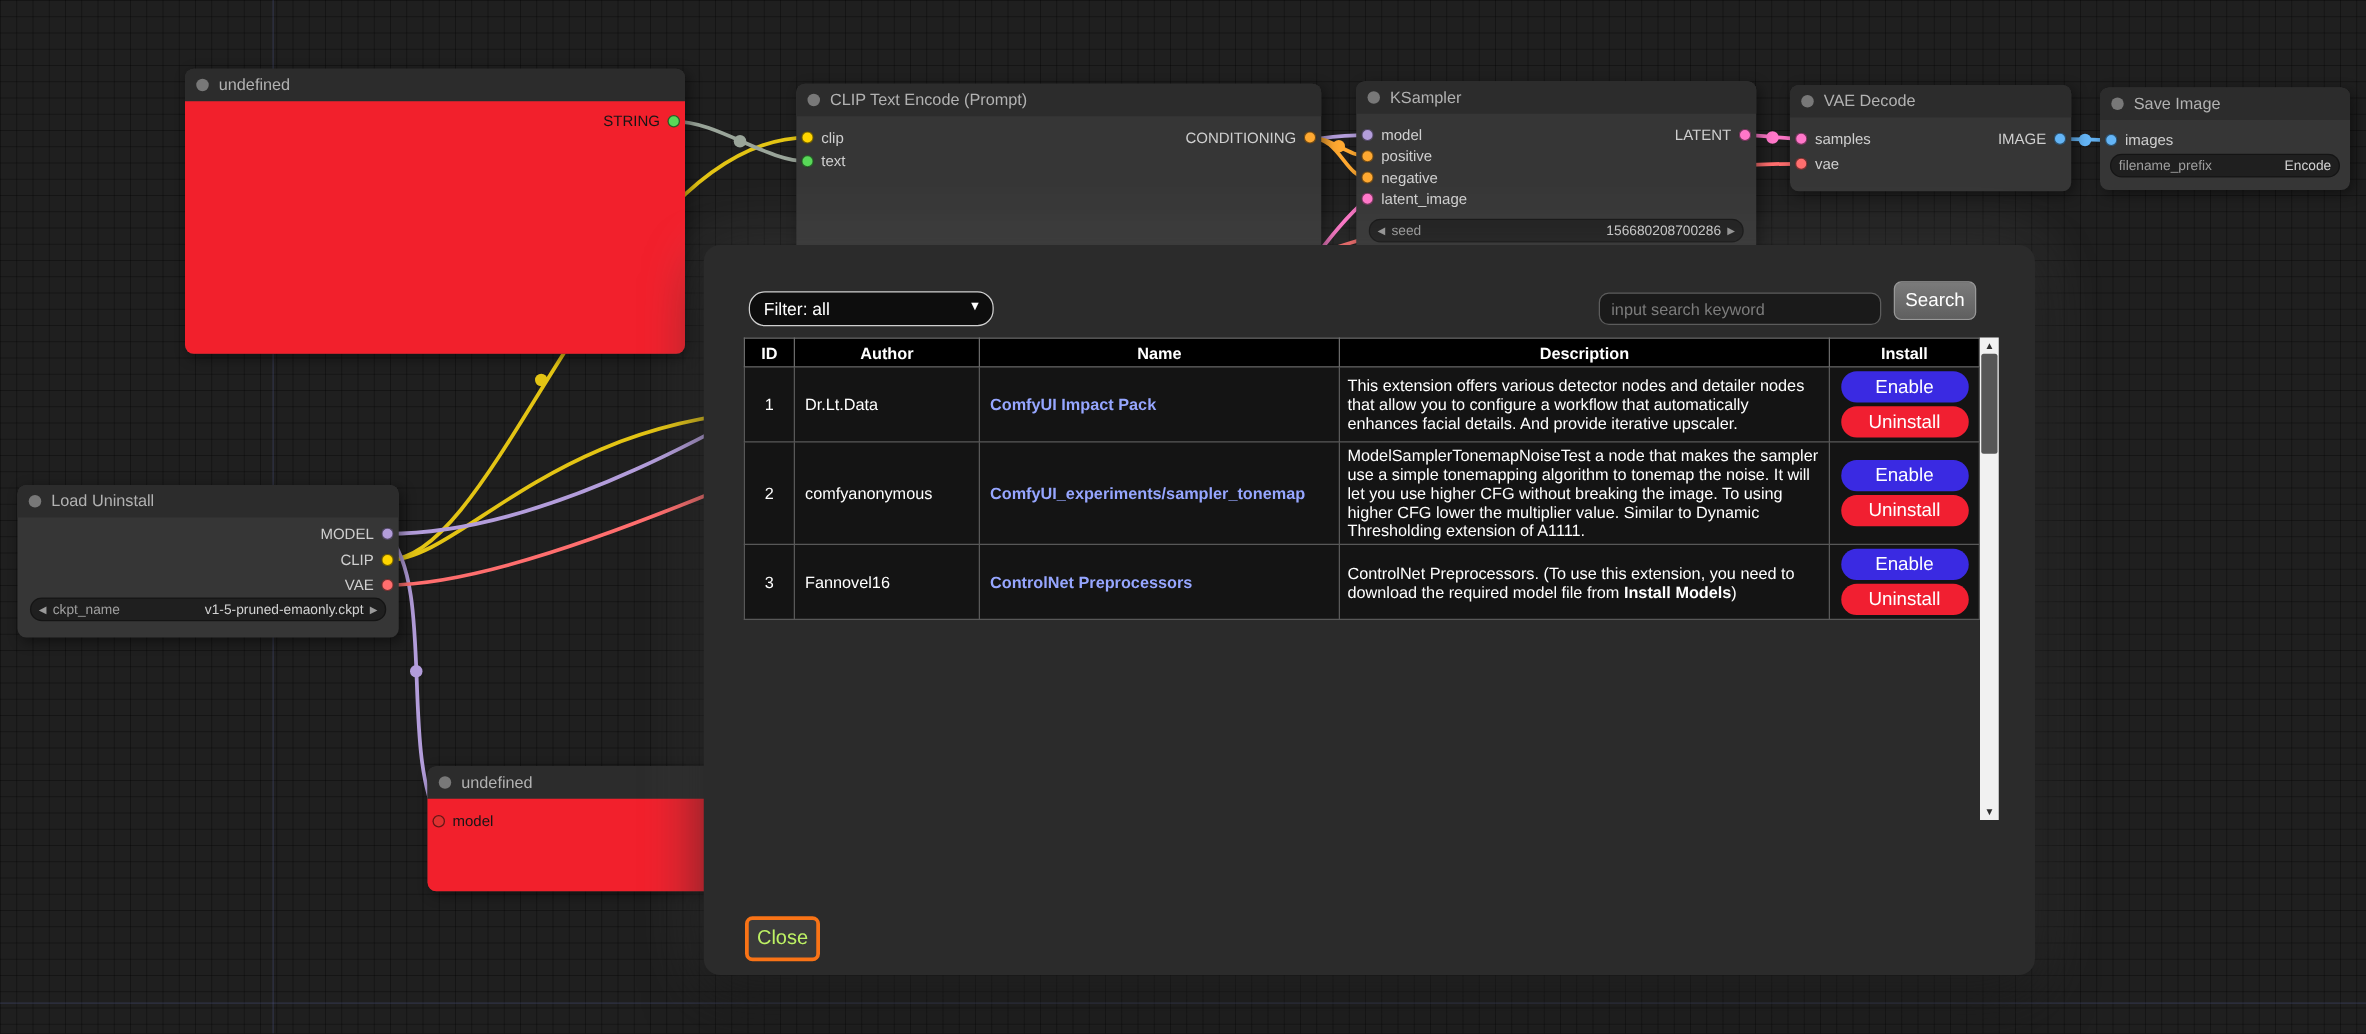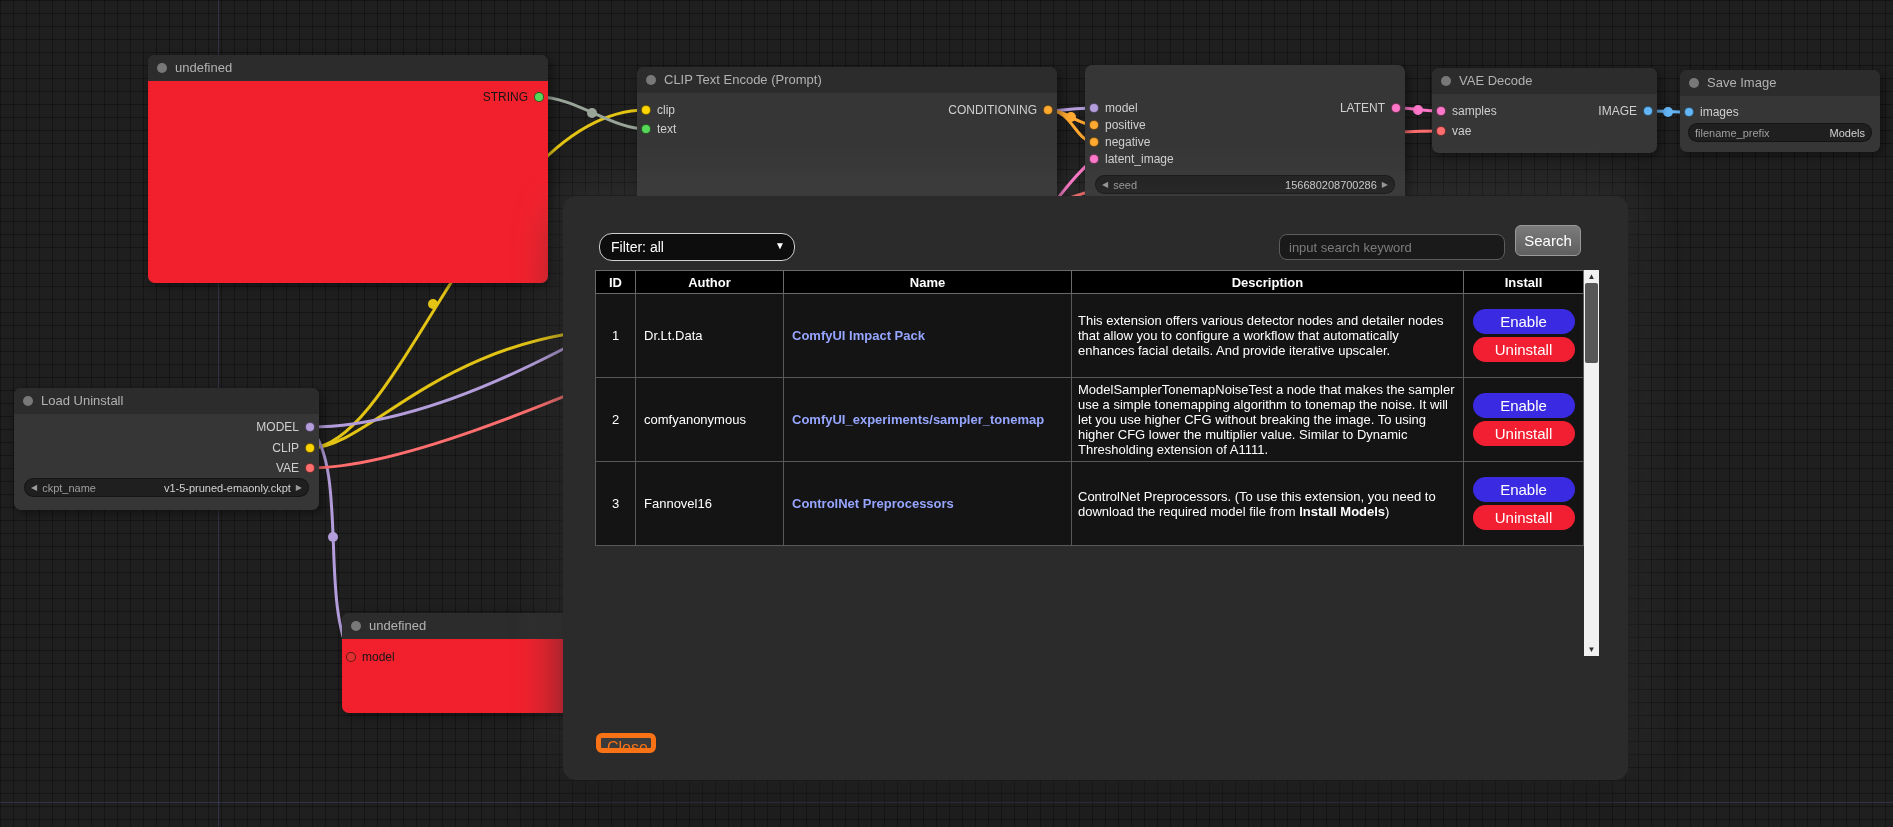--- a/index.html
+++ b/index.html
@@ -57,33 +57,33 @@
         background:linear-gradient(#7b7b7b,#5f5f5f);border:1px solid #999;border-radius:6px;
         color:#fff;font-size:15px;font-family:"Liberation Sans",sans-serif;}
   .ext-table{position:absolute;left:32px;top:74px;width:988px;border-collapse:collapse;
         table-layout:fixed;background:#141414;font-size:13px;}
   .ext-table th{background:#000;color:#fff;border:1px solid #6a6a6a;height:20px;
         font-size:13px;font-weight:bold;padding:1px 4px;}
   .ext-table td{border:1px solid #585858;color:#fff;padding:3px 8px;vertical-align:middle;}
   td.cell-id{text-align:center;}
   td.cell-desc{font-size:13px;line-height:15px;padding:3px 6px;margin-top:12px;}
   a.ext-link{color:#96a6ff;font-weight:bold;text-decoration:none;font-size:13px;cursor:pointer;}
-  td.cell-install{text-align:center;padding:12px 6px;}
+  td.cell-install{text-align:center;padding:0 6px;}
   .btn-enable,.btn-uninstall{display:block;margin:3px auto;width:102px;height:25px;border:none;
         border-radius:13px;color:#fff;font-size:15px;font-family:"Liberation Sans",sans-serif;cursor:pointer;}
   .btn-enable{background:#3a2ae2;}
   .btn-uninstall{background:#f11f31;}
   .scrollbar{position:absolute;left:1021px;top:74px;width:15px;height:386px;background:#f1f1f1;}
   .sb-arrow{position:absolute;left:0;width:15px;height:13px;font-size:8px;line-height:13px;
         text-align:center;color:#2e2e2e;cursor:pointer;}
   .sb-arrow.up{top:0;}
   .sb-arrow.down{bottom:0;}
   .sb-thumb{position:absolute;left:1px;right:1px;top:13px;height:80px;background:#565656;border-radius:2px;cursor:pointer;}
-  .close-btn{position:absolute;left:33px;top:537px;width:60px;height:20px;
-        background:#3a3a3a;border:5px solid #f97316;border-radius:6px;color:#f97316;
+  .close-btn{position:absolute;left:33px;top:537px;width:60px;height:36px;
+        background:#3a3a3a;border:3px solid #f97316;border-radius:6px;color:#bef264;
         font-size:16px;font-family:"Liberation Sans",sans-serif;}
 </style>
 </head>
 <body>
 
 <div class="canvas">
   <div class="axis-v"></div>
   <div class="axis-h"></div>
 
   <svg class="wires" width="1893" height="827">
@@ -123,20 +123,24 @@
     </div>
     <span class="dot in" style="top:38px;background:#FFD500"></span>
     <span class="slot-label in" style="top:35px">clip</span>
     <span class="dot in" style="top:57px;background:#58D858"></span>
     <span class="slot-label in" style="top:54px">text</span>
     <span class="dot out" style="top:38px;background:#FFA931"></span>
     <span class="slot-label out" style="top:35px">CONDITIONING</span>
   </div>
 
   <div class="node" style="left:1085px;top:65px;width:320px;height:140px">
+    <div class="node-header">
+      <span class="collapse-dot"></span>
+      <span class="node-title">KSampler</span>
+    </div>
     <span class="dot in" style="top:38px;background:#B39DDB"></span>
     <span class="slot-label in" style="top:35px">model</span>
     <span class="dot in" style="top:55px;background:#FFA931"></span>
     <span class="slot-label in" style="top:52px">positive</span>
     <span class="dot in" style="top:72px;background:#FFA931"></span>
     <span class="slot-label in" style="top:69px">negative</span>
     <span class="dot in" style="top:89px;background:#FF77C9"></span>
     <span class="slot-label in" style="top:86px">latent_image</span>
     <span class="dot out" style="top:38px;background:#FF77C9"></span>
     <span class="slot-label out" style="top:35px">LATENT</span>
@@ -163,21 +167,21 @@
 
   <div class="node" style="left:1680px;top:70px;width:200px;height:82px">
     <div class="node-header">
       <span class="collapse-dot"></span>
       <span class="node-title">Save Image</span>
     </div>
     <span class="dot in" style="top:37px;background:#64B5F6"></span>
     <span class="slot-label in" style="top:34px">images</span>
     <div class="widget" style="left:8px;right:8px;top:53px">
       <span class="w-label">filename_prefix</span>
-      <span class="w-value">Models</span>
+      <span class="w-value">Encode</span>
     </div>
   </div>
 
   <div class="node" style="left:14px;top:388px;width:305px;height:122px">
     <div class="node-header">
       <span class="collapse-dot"></span>
       <span class="node-title">Load Uninstall</span>
     </div>
     <span class="dot out" style="top:34px;background:#B39DDB"></span>
     <span class="slot-label out" style="top:31px">MODEL</span>

